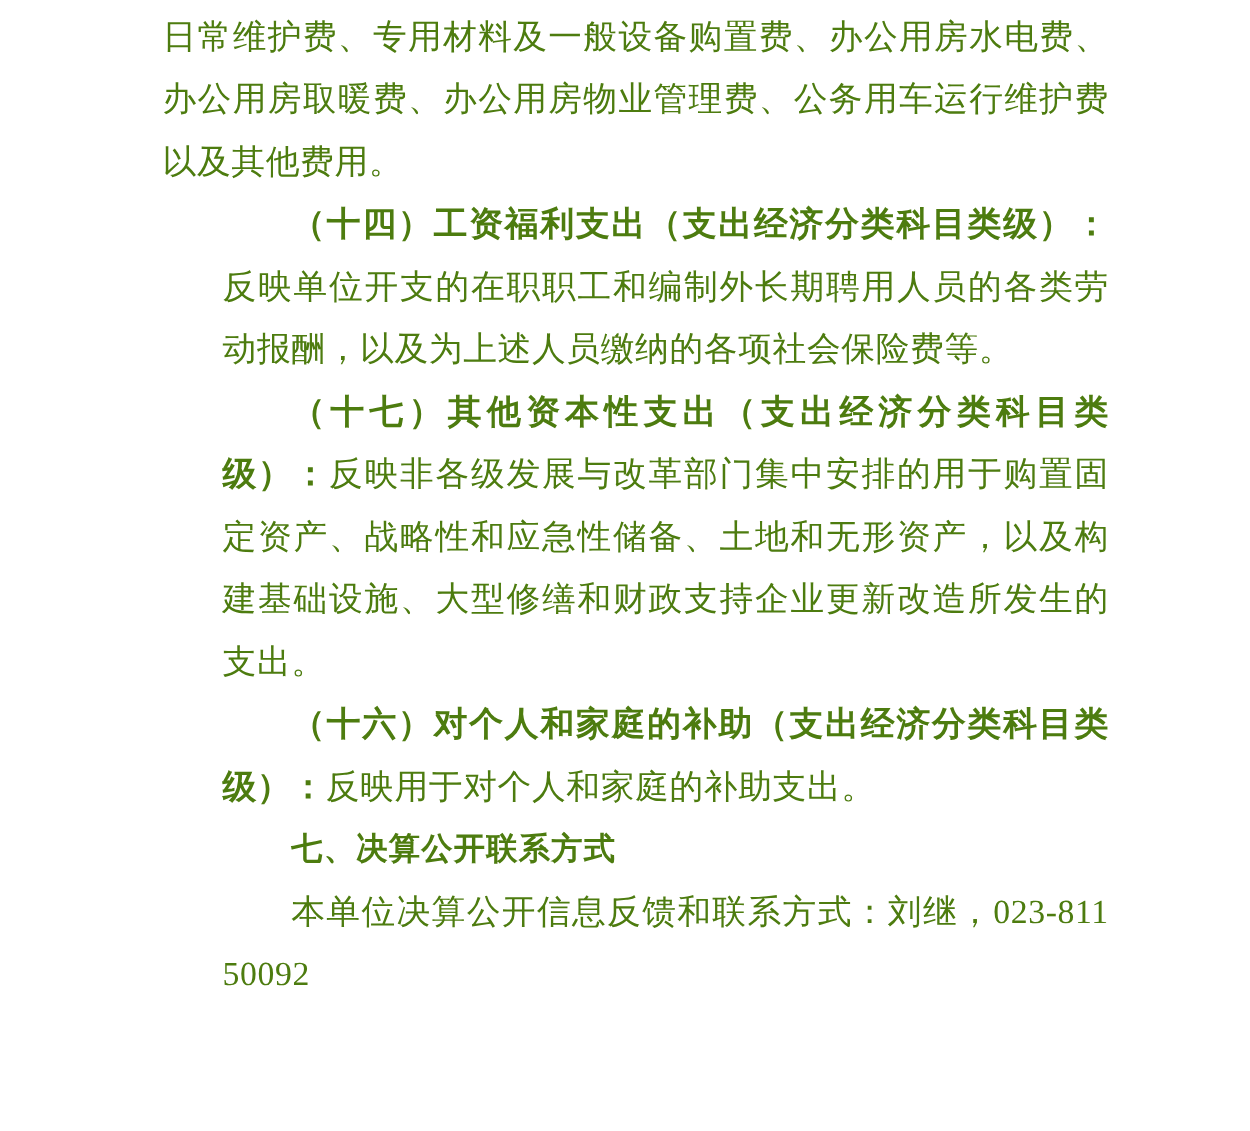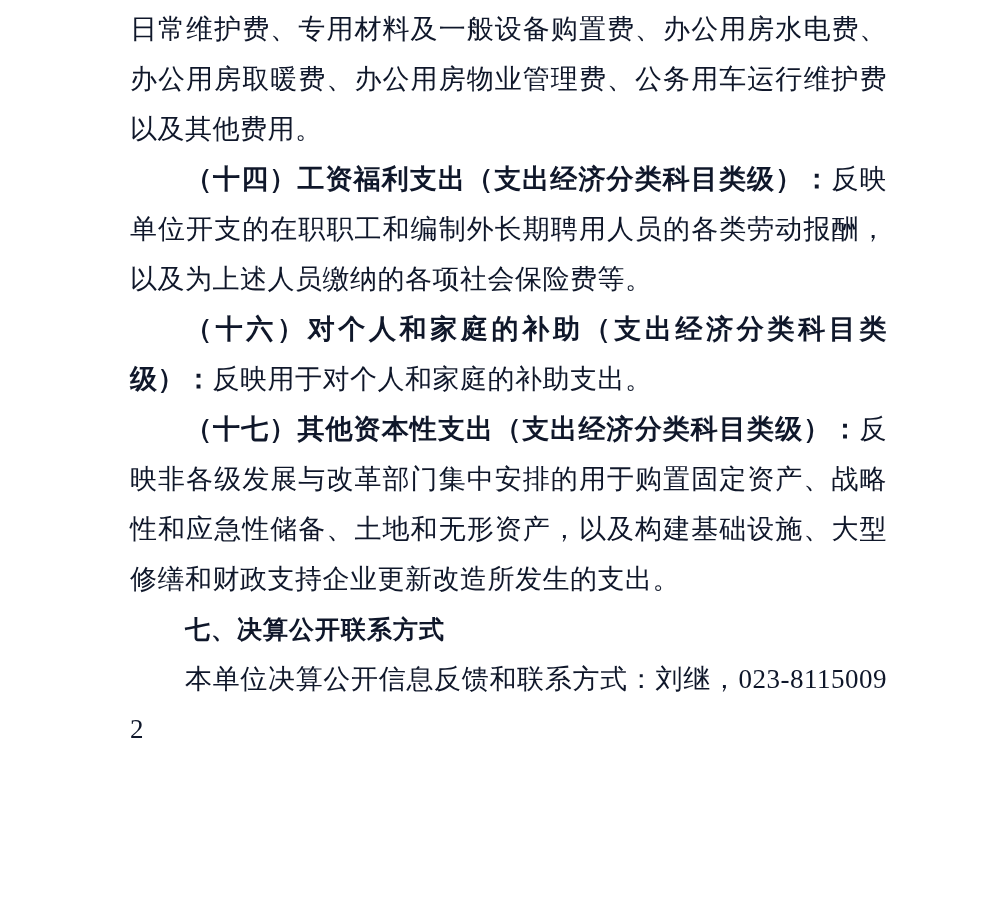--- a/index.html
+++ b/index.html
@@ -19,45 +19,46 @@
     left: 130px;
     top: 4px;
     width: 757px;
   }
   .para {
     margin: 0;
     padding: 0;
     font-family: "Liberation Serif", "DejaVu Serif", serif;
     font-size: 27px;
     line-height: 50px;
-    color: #0f172a;
+    color: #4d7c0f;
     text-align: justify;
     text-justify: inter-character;
     letter-spacing: 0.5px;
     word-break: break-all;
   }
   .para.indent {
     text-indent: 55px;
+    margin-left: 48px;
   }
   .para.heading {
     font-family: "Liberation Sans", "DejaVu Sans", sans-serif;
     font-weight: bold;
     text-align: left;
     font-size: 25px;
     letter-spacing: 1px;
   }
   .seg-bold {
     font-weight: bold;
   }
 </style>
 </head>
 <body>
 
 <div class="page">
   <div class="content" id="doc-content" style="color: rgb(0, 0, 0);">
       <p class="para"><span class="seg-regular">日常维护费、专用材料及一般设备购置费、办公用房水电费、办公用房取暖费、办公用房物业管理费、公务用车运行维护费以及其他费用。</span></p>
       <p class="para indent"><span class="seg-bold">（十四）工资福利支出（支出经济分类科目类级）：</span><span class="seg-regular">反映单位开支的在职职工和编制外长期聘用人员的各类劳动报酬，以及为上述人员缴纳的各项社会保险费等。</span></p>
+      <p class="para indent"><span class="seg-bold">（十七）其他资本性支出（支出经济分类科目类级）：</span><span class="seg-regular">反映非各级发展与改革部门集中安排的用于购置固定资产、战略性和应急性储备、土地和无形资产，以及构建基础设施、大型修缮和财政支持企业更新改造所发生的支出。</span></p>
       <p class="para indent"><span class="seg-bold">（十六）对个人和家庭的补助（支出经济分类科目类级）：</span><span class="seg-regular">反映用于对个人和家庭的补助支出。</span></p>
-      <p class="para indent"><span class="seg-bold">（十七）其他资本性支出（支出经济分类科目类级）：</span><span class="seg-regular">反映非各级发展与改革部门集中安排的用于购置固定资产、战略性和应急性储备、土地和无形资产，以及构建基础设施、大型修缮和财政支持企业更新改造所发生的支出。</span></p>
       <p class="para indent heading"><span class="seg-bold">七、决算公开联系方式</span></p>
       <p class="para indent"><span class="seg-regular">本单位决算公开信息反馈和联系方式：刘继，023-81150092</span></p>
     </div>
 </div>
 
 </body></html>

